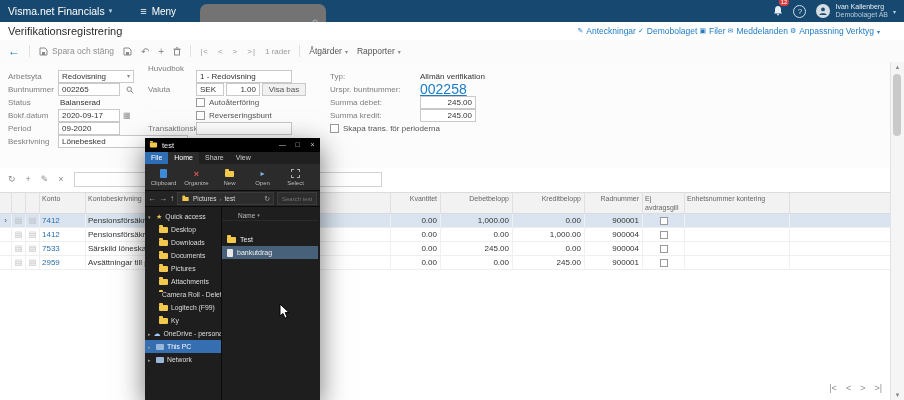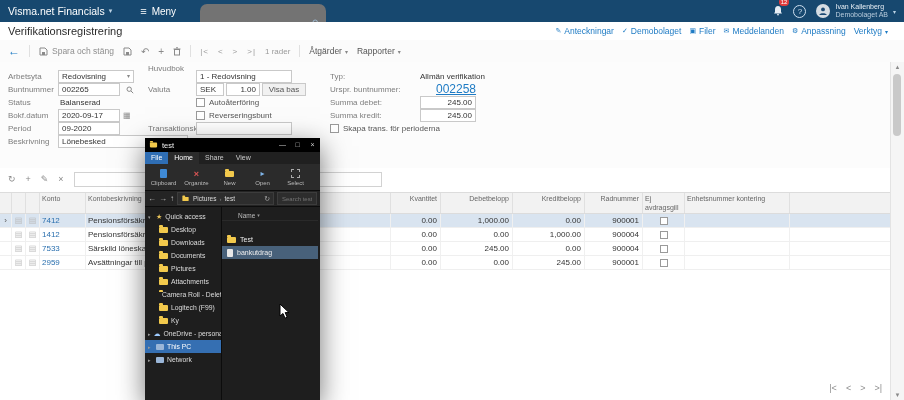--- a/index.html
+++ b/index.html
@@ -26,21 +26,21 @@
   .helpc::before{content:"?";}
   .avatar{width:14px;height:14px;border-radius:50%;background:#d6dde3;display:flex;
           align-items:center;justify-content:center;}
   .usertext{font-size:7px;line-height:8px;color:#e7eef5;text-align:left;}
   .usertext .co{color:#b7cbdc;}
 
   
   .pagehead{position:absolute;left:0;top:22px;right:0;height:18px;background:#fff;
             border-bottom:1px solid #e2e2e2;display:flex;align-items:center;}
   .ptitle{margin-left:8px;font-size:11px;color:#2b2b2b;}
-  .plinks{margin-left:auto;margin-right:16px;display:flex;gap:8px;}
+  .plinks{margin-left:auto;margin-right:24px;display:flex;gap:2px;}
   .plink{color:#1e7bc4;font-size:8.5px;display:flex;align-items:center;gap:3px;cursor:pointer;}
   .plink .ic{font-size:7px;color:#1e7bc4;}
 
   
   .mtool{position:absolute;left:0;top:40px;right:0;height:22px;background:#fbfbfb;
          border-bottom:1px solid #e8e8e8;display:flex;align-items:center;gap:9px;padding-left:8px;}
   .mtool .sep{width:1px;height:12px;background:#e0e0e0;}
   .tbtn{color:#8a8a8a;font-size:10px;display:flex;align-items:center;gap:4px;cursor:pointer;}
   .tbtn.blue{color:#1e7bc4;font-size:12px;}
   .tbtn .lbl{font-size:8.5px;color:#8f8f8f;}
@@ -50,21 +50,21 @@
   .ddbtn .car{font-size:6px;color:#888;}
 
   
   .formarea{position:absolute;left:0;top:62px;right:13px;height:106px;background:#fcfcfc;}
   .f-label{position:absolute;font-size:8px;color:#7d7d7d;line-height:13px;white-space:nowrap;}
   .f-field{position:absolute;height:13px;background:#fff;border:1px solid #c9c9c9;
            font-size:8px;color:#333;line-height:11px;padding:0 3px;box-sizing:border-box;
            display:flex;align-items:center;white-space:nowrap;overflow:hidden;}
   .f-field .car{margin-left:auto;font-size:6px;color:#888;}
   .f-text{position:absolute;font-size:8px;color:#333;line-height:13px;white-space:nowrap;}
-  .f-link{position:absolute;font-size:12px;color:#1e7bc4;text-decoration:underline;line-height:13px;cursor:pointer;margin-left:16px;}
+  .f-link{position:absolute;font-size:14px;color:#1e7bc4;text-decoration:underline;line-height:13px;cursor:pointer;}
   .f-num{justify-content:flex-end;}
   .chk{display:inline-block;width:7px;height:7px;border:1px solid #9a9a9a;background:#fff;
        box-sizing:content-box;}
   .chkrow{position:absolute;display:flex;align-items:center;gap:4px;font-size:8px;color:#555;height:13px;}
   .vbase{background:#f1f1f1;border:1px solid #c9c9c9;justify-content:center;color:#555;cursor:pointer;}
   .lookup{margin-left:3px;}
 
   
   .gtool{position:absolute;left:0;top:170px;height:18px;display:flex;align-items:center;gap:10px;padding-left:8px;}
   .gic{color:#8a8a8a;font-size:9px;cursor:pointer;}

